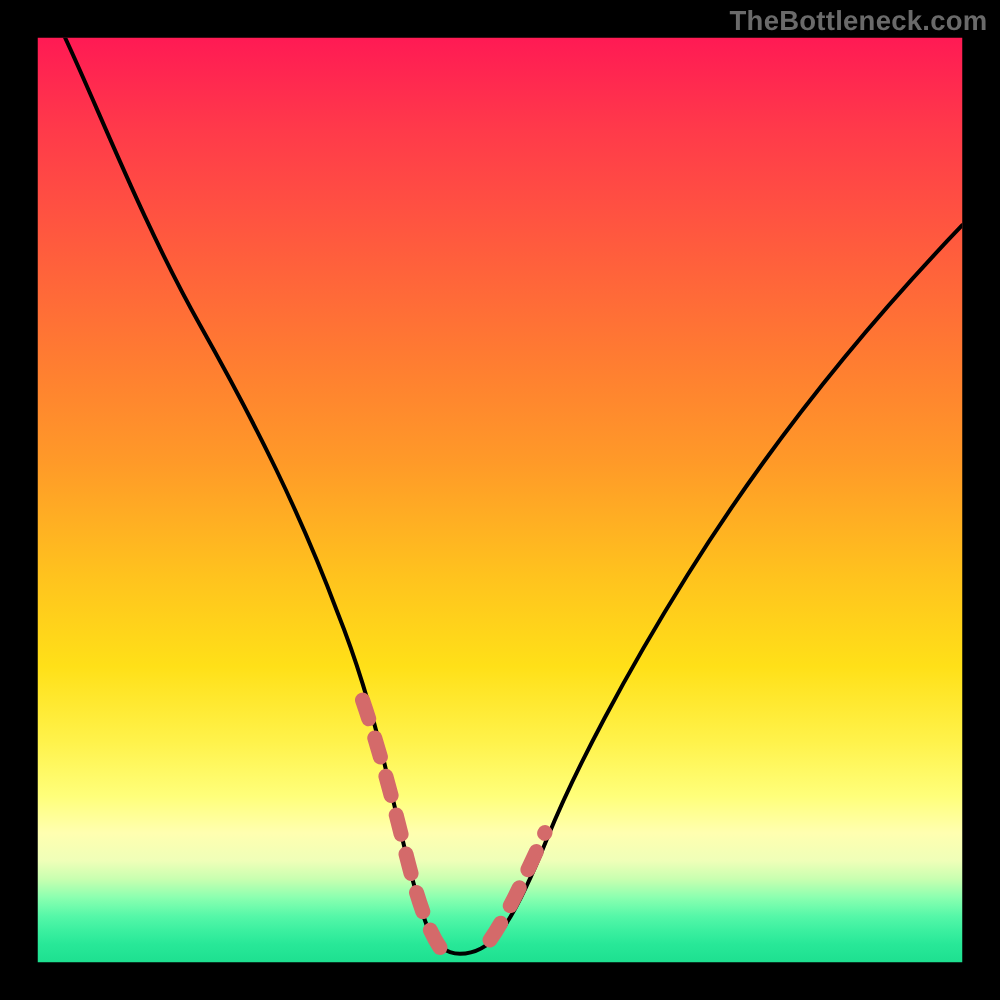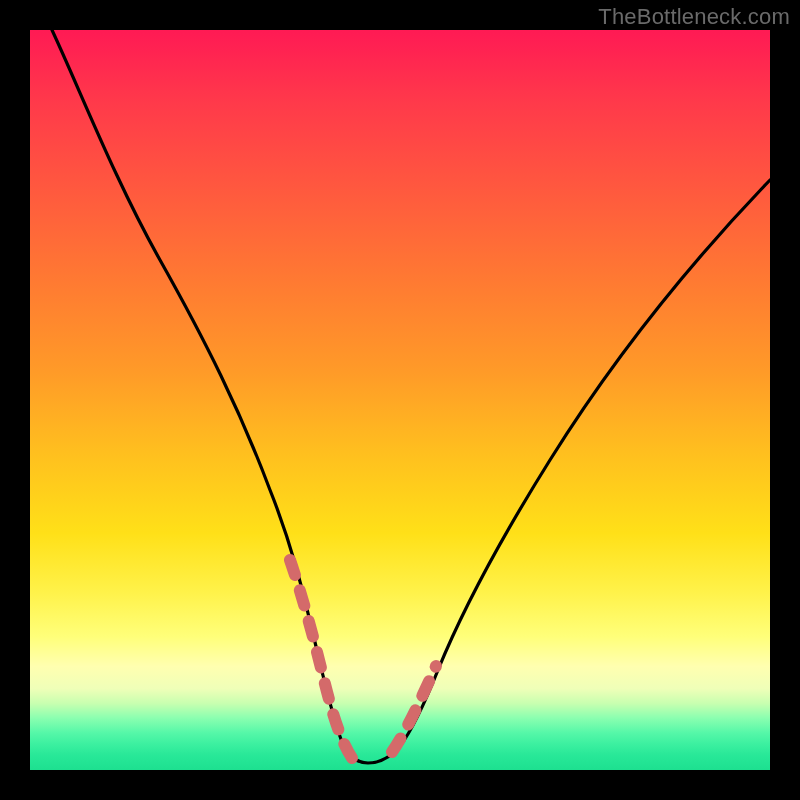--- a/index.html
+++ b/index.html
@@ -58,21 +58,21 @@
     width: 740px;
     height: 740px;
     display: block;
   }
   .watermark {
     position: absolute;
     top: 4px;
     right: 10px;
     color: #6a6a6a;
     font-size: 22px;
-    font-weight: 400;
+    font-weight: 700;
     letter-spacing: 0.2px;
   }
 </style>
 </head>
 <body>
 
 <div class="frame">
   <div class="plot-area">
     <div class="gradient"></div>
     <svg class="curve" viewBox="0 0 740 740" preserveAspectRatio="none">

